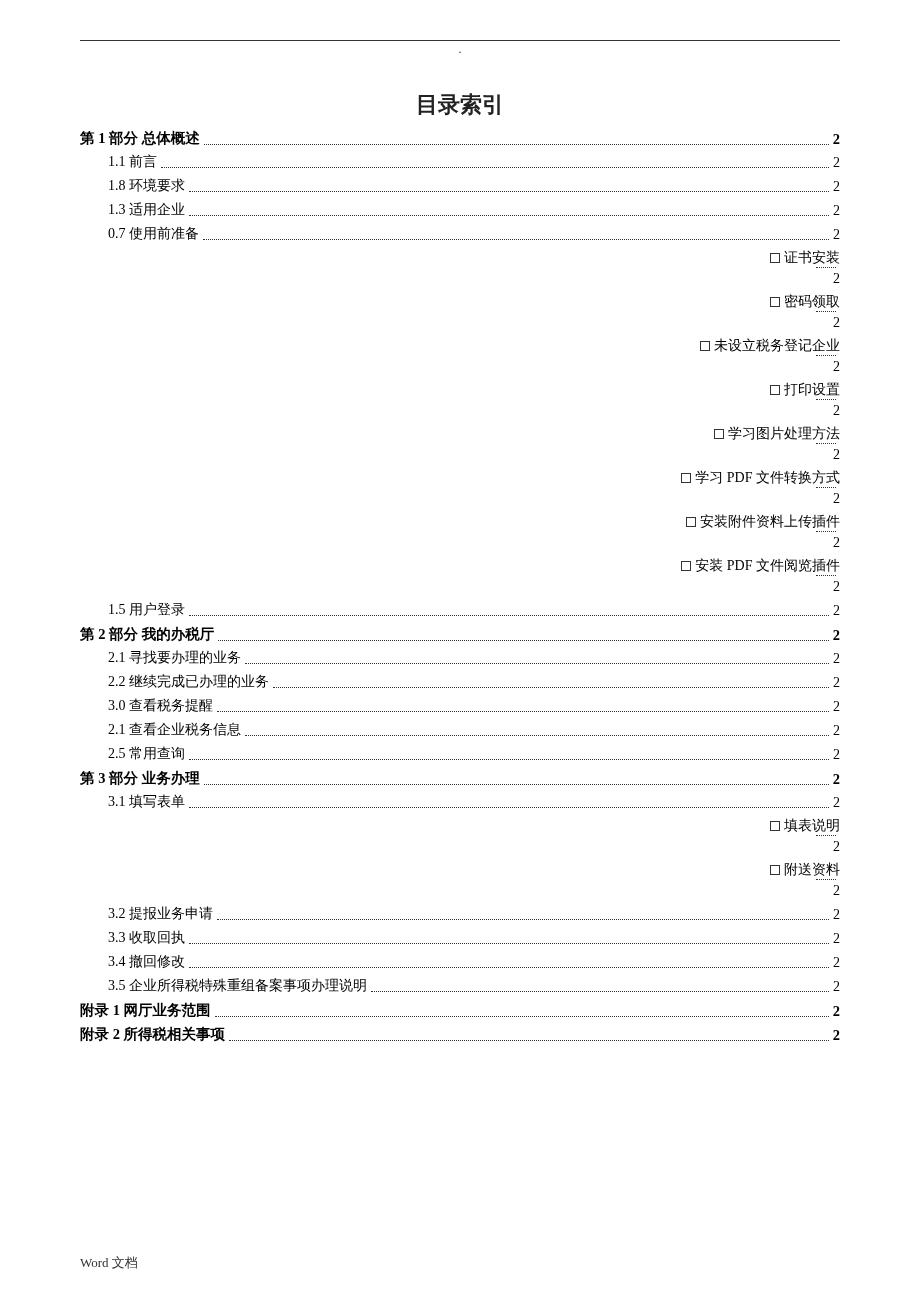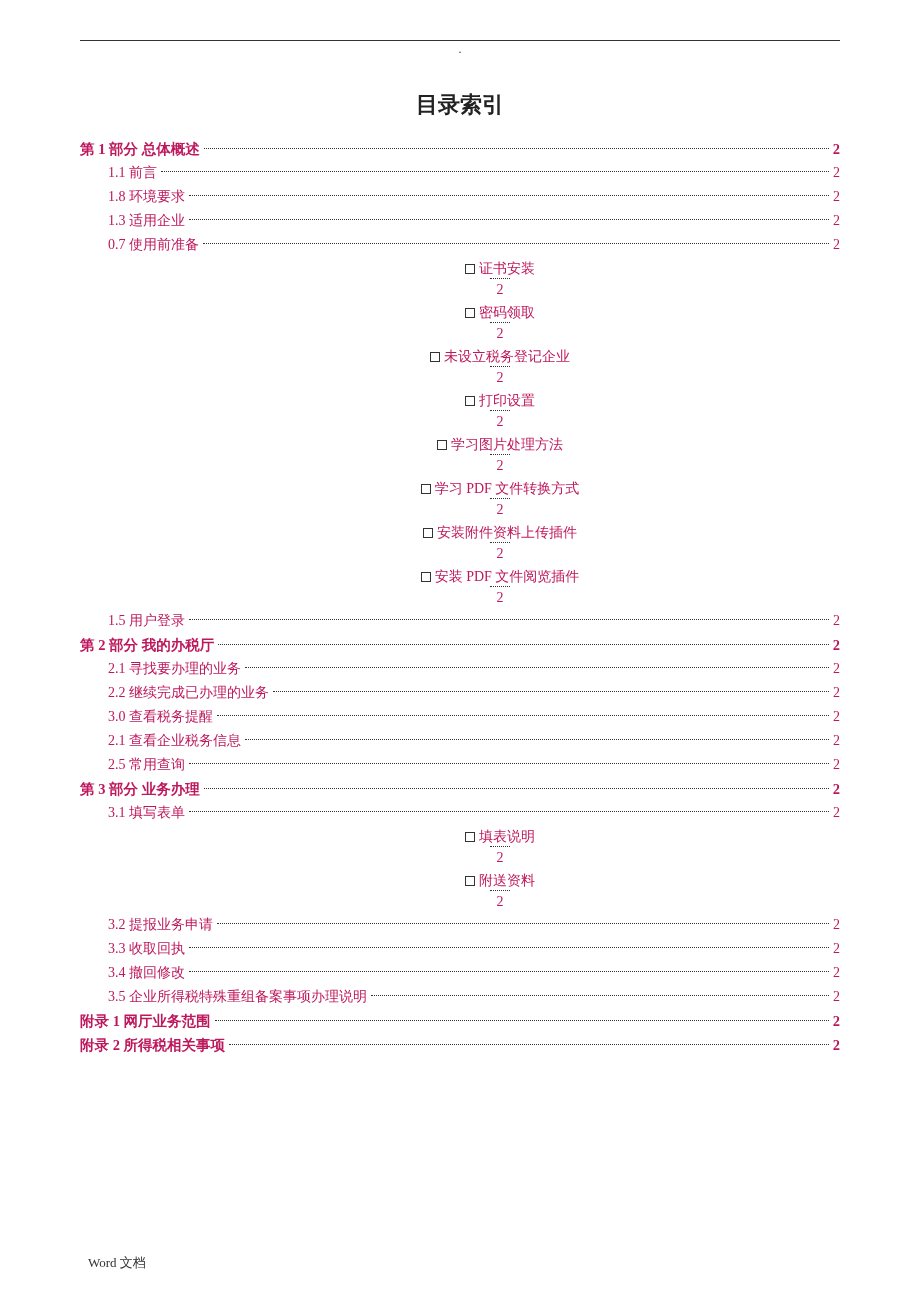--- a/index.html
+++ b/index.html
@@ -37,30 +37,30 @@
       font-size: 12px;
       color: #333;
       margin-bottom: 30px;
     }
 
     .toc-title {
       text-align: center;
       font-size: 22px;
       font-weight: bold;
       color: #222;
-      margin-bottom: 20px;
+      margin-bottom: 9px;
       font-family: Liberation Mono, monospace;
     }
 
     .toc-entry {
       display: flex;
-      align-items: center;
+      align-items: flex-end;
       margin-bottom: 6px;
       font-size: 14px;
-      color: #be185d;
+      color: #000000;
     }
 
     .toc-entry.level1 {
       font-weight: bold;
       font-size: 14.5px;
       margin-top: 4px;
       margin-bottom: 5px;
     }
 
     .toc-entry.level2 {
@@ -100,21 +100,21 @@
       width: 10px;
       height: 10px;
       vertical-align: middle;
       position: relative;
       top: -1px;
     }
 
     .footer-text {
       position: absolute;
       bottom: 30px;
-      left: 88px;
+      left: 80px;
       font-size: 13px;
       color: #333;
       font-family: "SimSun", "宋体", serif;
     }
   </style>
 </head>
 <body>
 
 <div class="page">
   <div class="top-line"></div>

